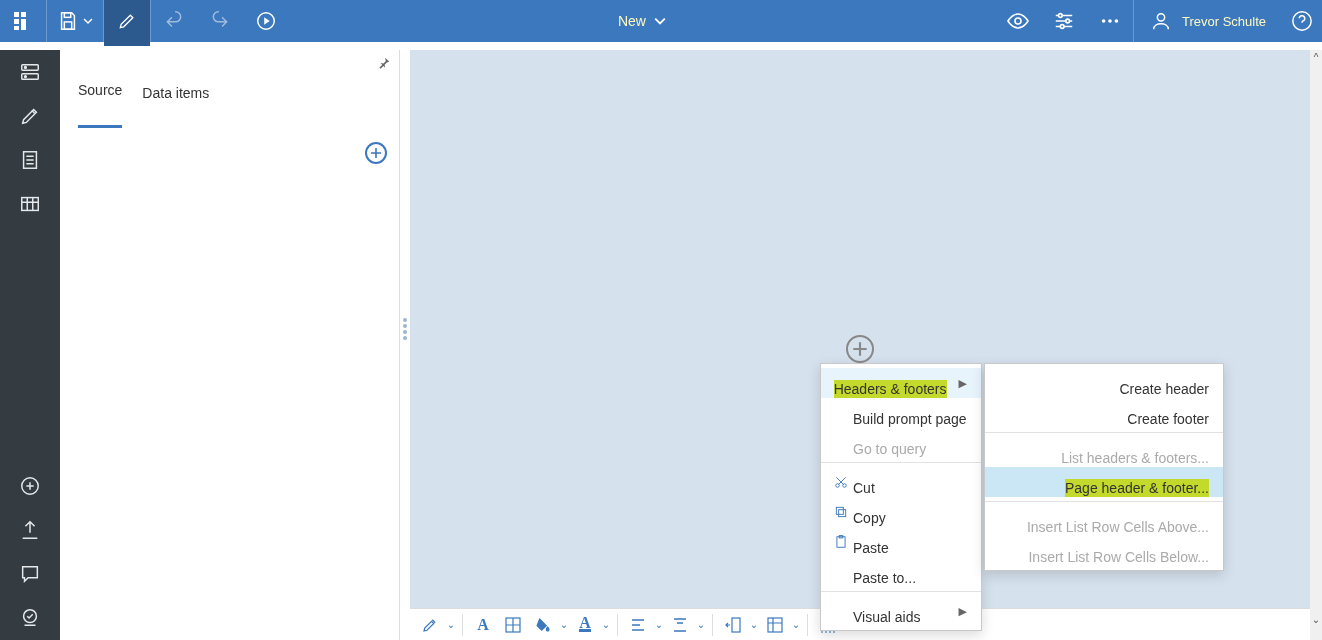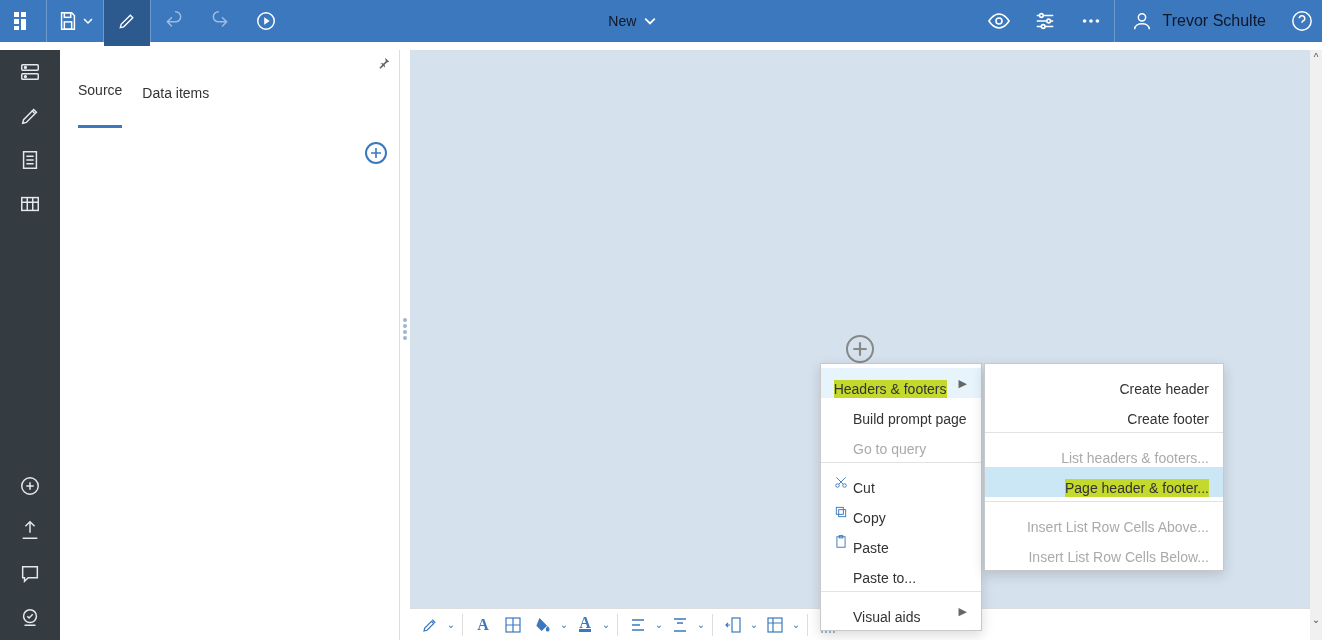--- a/index.html
+++ b/index.html
@@ -1,28 +1,28 @@
 <!DOCTYPE html>
 <html><head>
 <meta charset="utf-8">
 <style>
   * { box-sizing: border-box; margin: 0; padding: 0; }
   html, body { width: 1322px; height: 640px; font-family: "Helvetica Neue", Arial, sans-serif; font-size: 14px; color: #333; overflow: hidden; background: #fff; }
   svg { display: block; }
 
   
-  .topbar { position: absolute; left: 0; top: 0; right: 0; height: 42px; background: #3b78bd; display: flex; align-items: center; color: #0f172a; }
+  .topbar { position: absolute; left: 0; top: 0; right: 0; height: 42px; background: #3b78bd; display: flex; align-items: center; color: #fef9c3; }
   .tb-btn { height: 50px; width: 46px; display: flex; align-items: center; justify-content: center; cursor: pointer; }
   .tb-sep { width: 1px; height: 50px; background: rgba(255,255,255,0.25); }
   .tb-btn.edit-active { background: #2c5a8f; }
   .tb-save { width: 56px; }
   .tb-center { flex: 1; display: flex; align-items: center; justify-content: center; gap: 8px; cursor: pointer; }
   .tb-right { display: flex; align-items: center; }
   .tb-user { display: flex; align-items: center; gap: 10px; padding: 0 16px; cursor: pointer; }
-  .tb-user-name { font-size: 16px; }
+  .tb-user-name { font-size: 13px; }
   .help-btn { width: 40px; display: flex; align-items: center; justify-content: center; cursor: pointer; }
   .disabled svg { opacity: 0.5; }
 
   
   .leftrail { position: absolute; left: 0; top: 50px; bottom: 0; width: 60px; background: #343c42; display: flex; flex-direction: column; align-items: center; }
   .lr-btn { width: 60px; height: 44px; display: flex; align-items: center; justify-content: center; cursor: pointer; }
   .lr-spacer { flex: 1; }
 
   
   .leftpanel { position: absolute; left: 60px; top: 50px; bottom: 0; width: 340px; background: #fff; border-right: 1px solid #ddd; }

